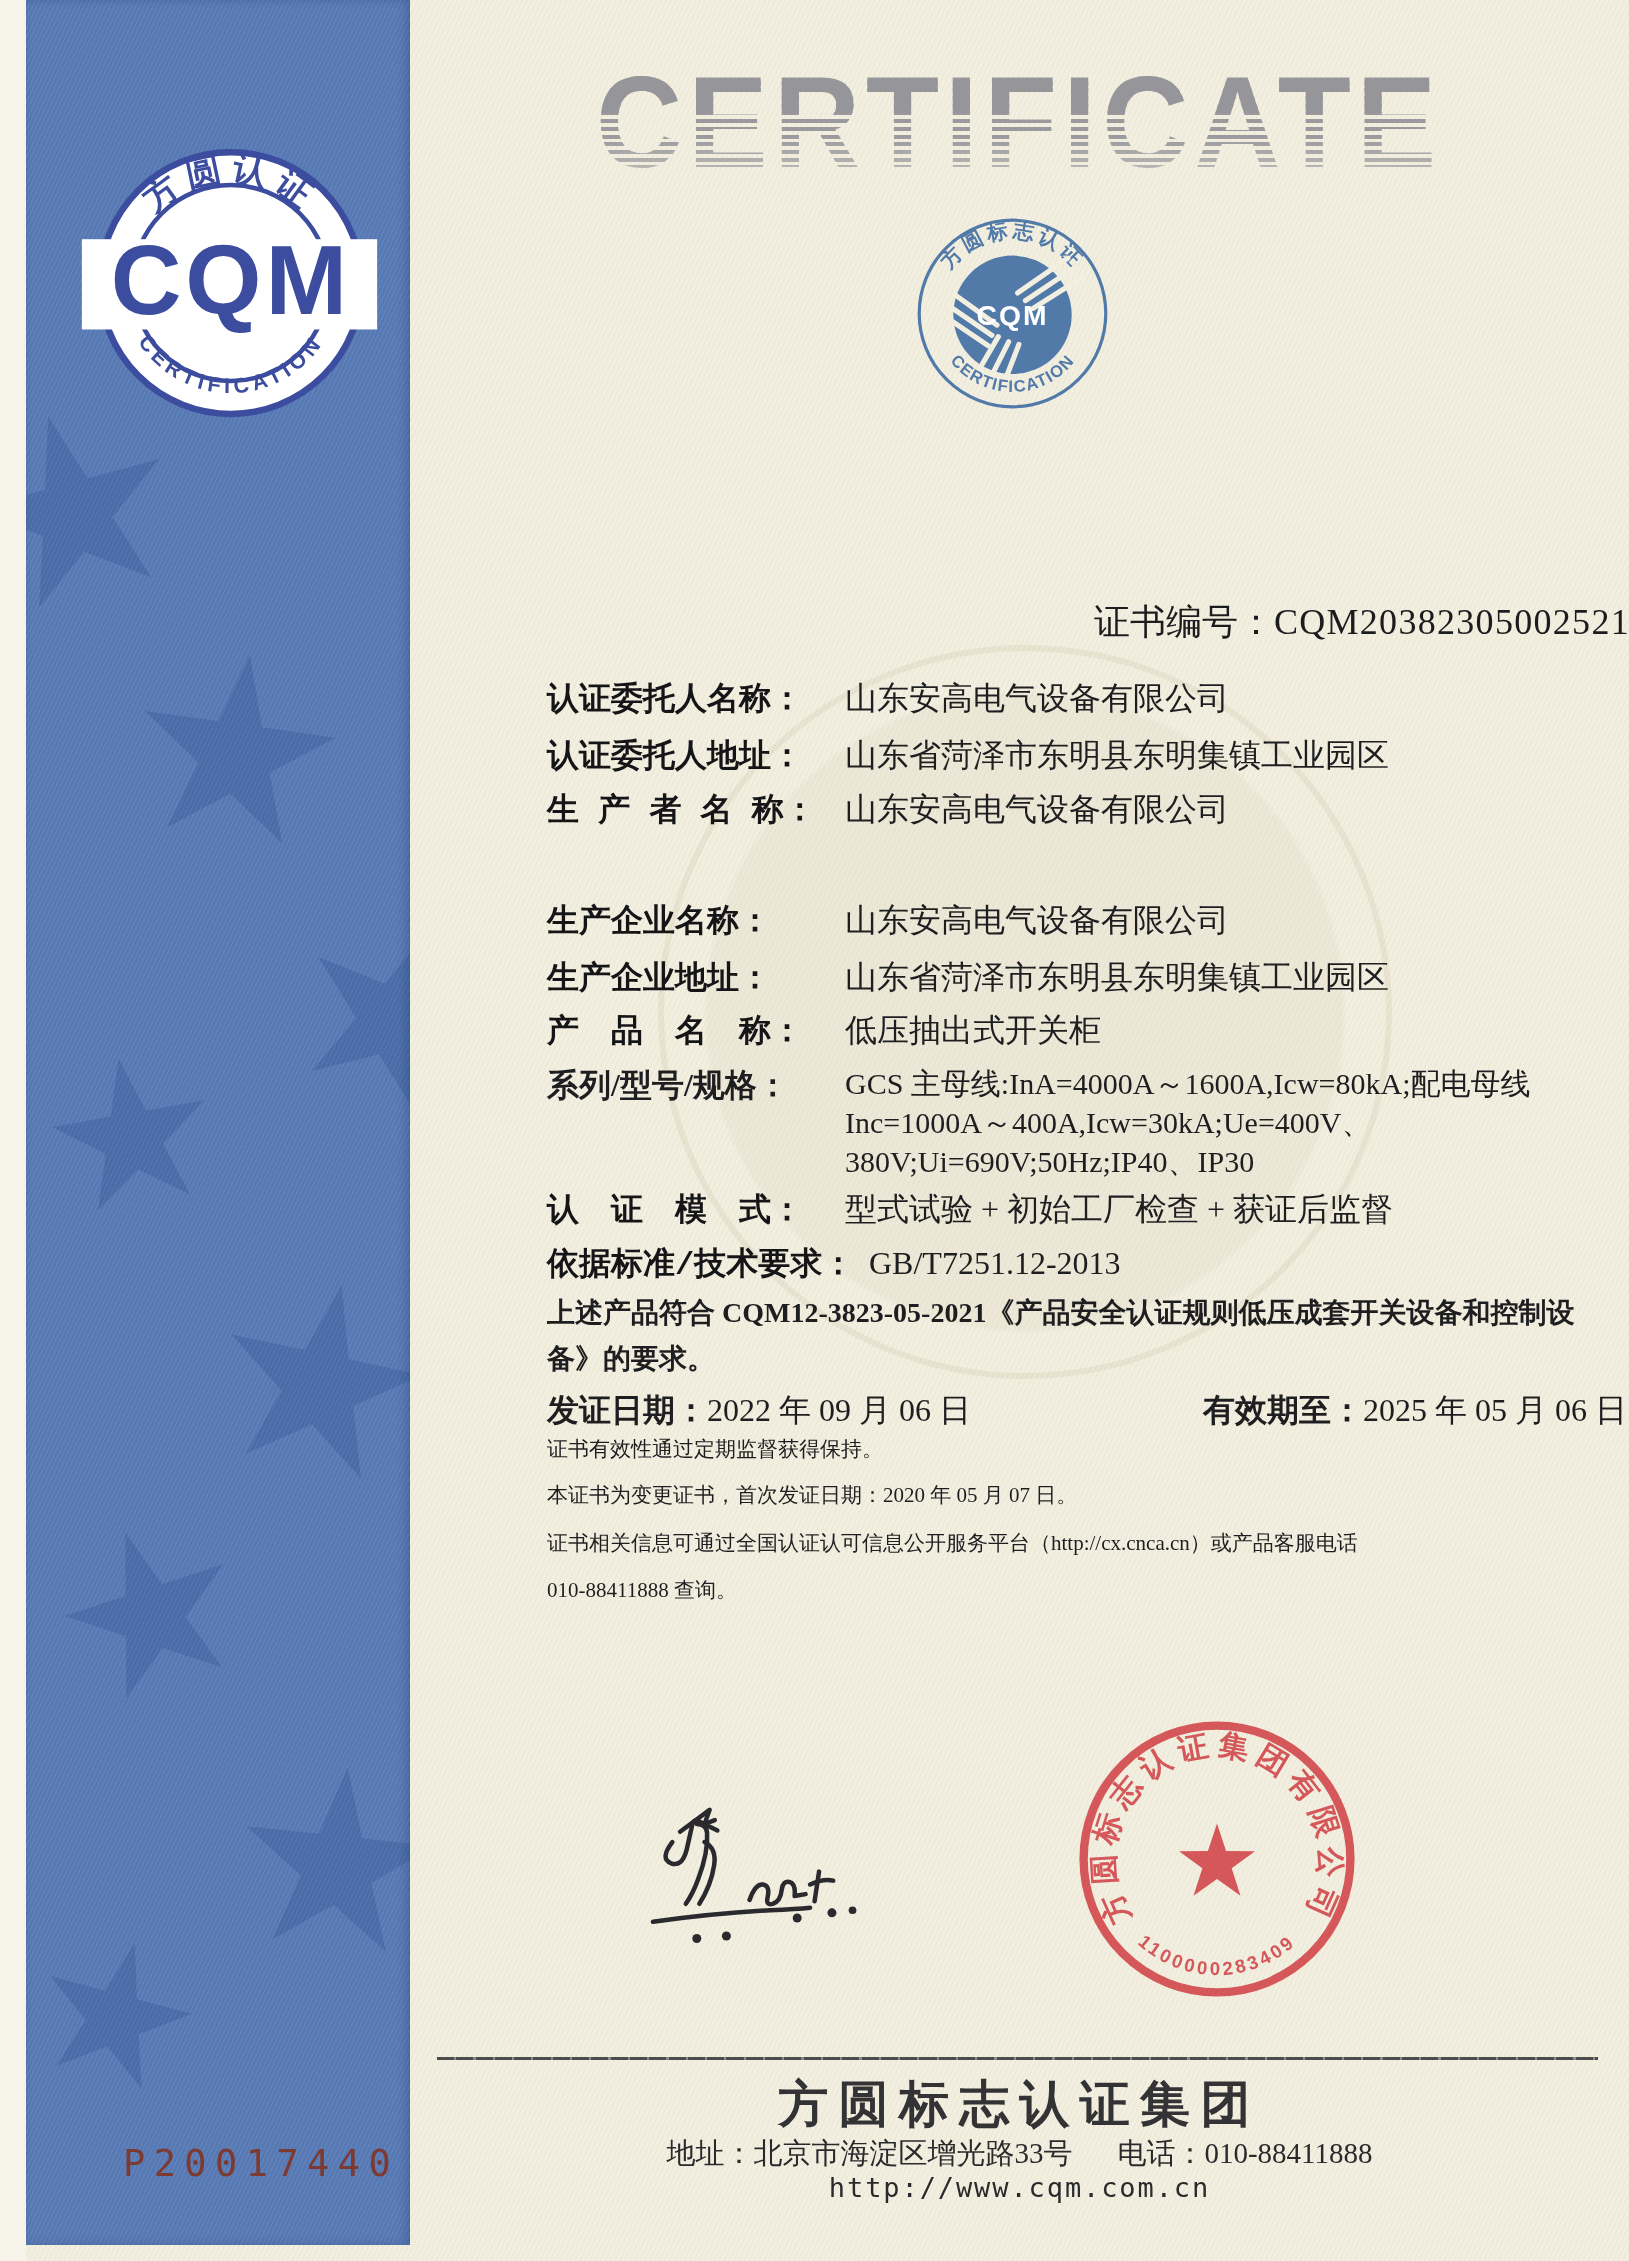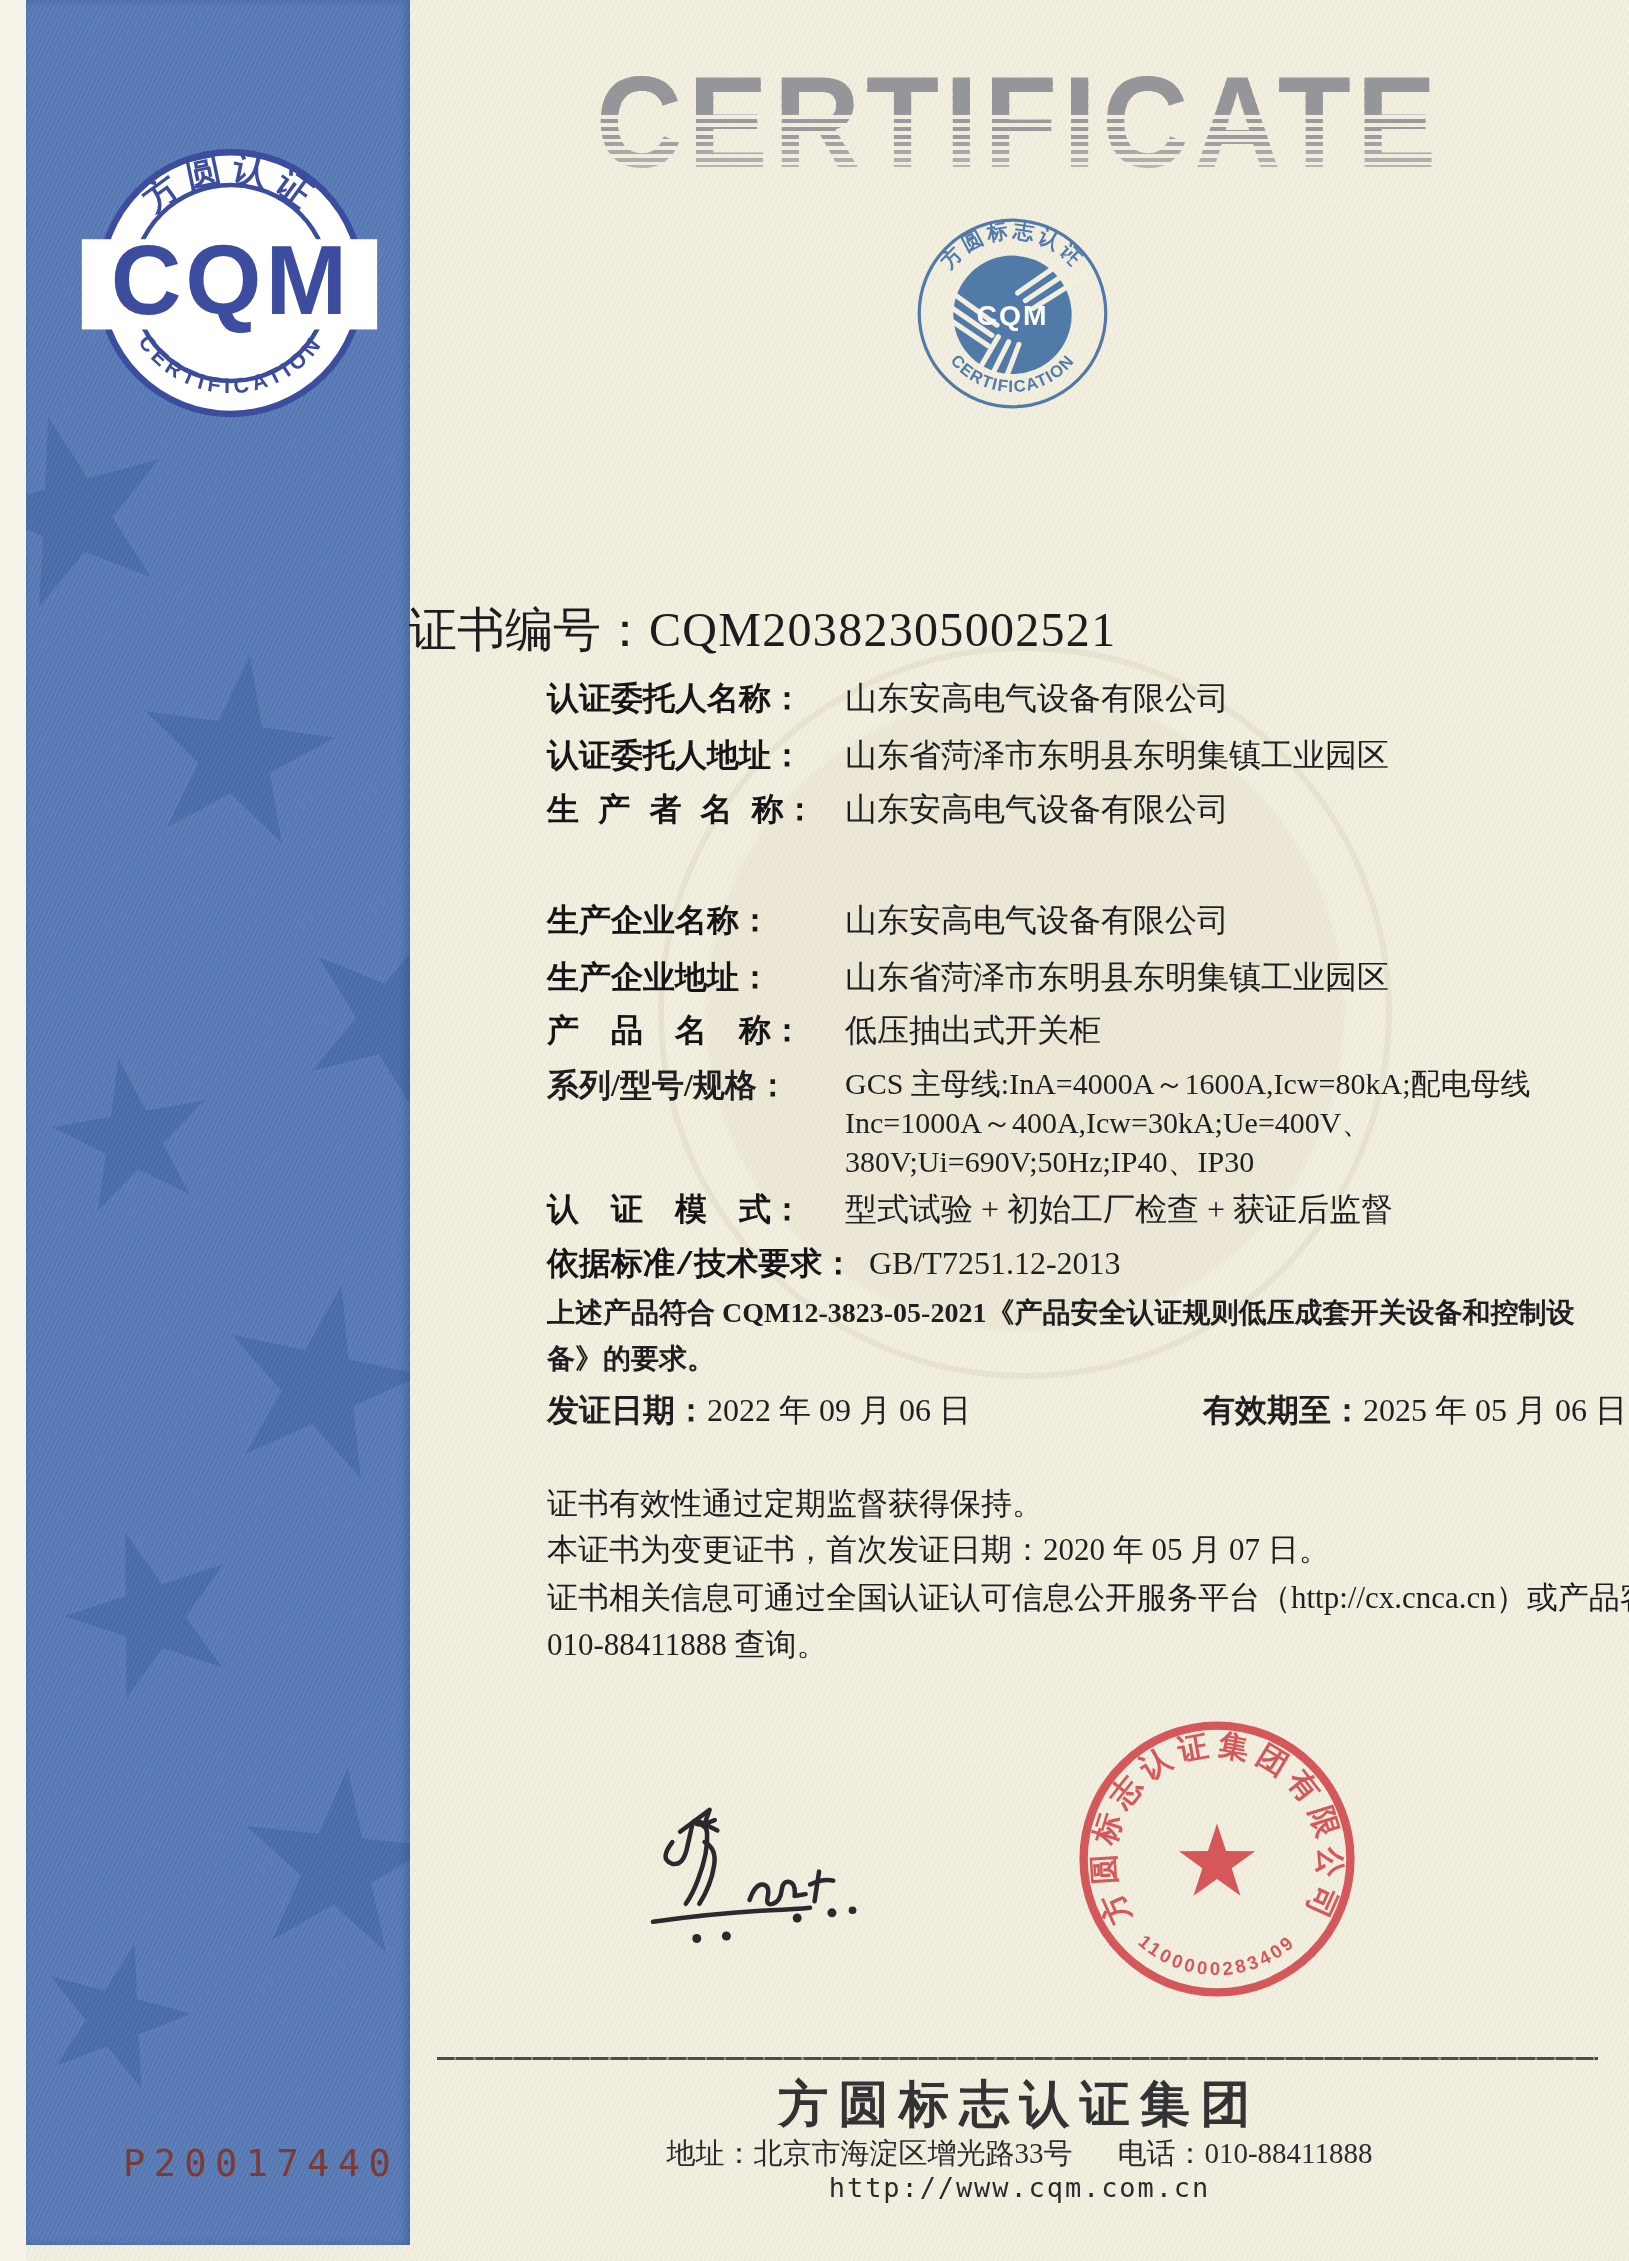--- a/index.html
+++ b/index.html
@@ -47,36 +47,36 @@
   .watermark-emblem{
     position:absolute;left:658px;top:645px;width:722px;height:722px;border-radius:50%;
     border:6.4px solid rgba(190,178,140,0.18);
     background:radial-gradient(circle at 50% 50%, rgba(190,178,140,0.10) 0 62%, rgba(0,0,0,0) 63%);
   }
   .doc-title{
     position:absolute;left:409px;top:459px;width:1221px;margin:0;text-align:center;
     font-size:76px;font-weight:bold;letter-spacing:14px;color:#161618;
   }
   .cert-no{
-    position:absolute;left:409px;top:598px;width:1221px;text-align:left;
-    font-size:48px;color:#1c1c1e;
+    position:absolute;left:409px;top:598px;width:1221px;text-align:right;
+    font-size:36px;color:#1c1c1e;
   }
   .cert-no .num{font-family:"Liberation Serif",serif;letter-spacing:1.3px;}
   
   .row{position:absolute;left:547px;width:1083px;font-size:32px;white-space:nowrap;}
   .row .lab{display:inline-block;min-width:298px;font-weight:bold;color:#151517;font-family:Liberation Mono, monospace;}
   .row .val{font-weight:normal;color:#1e1e20;}
   .specrow{position:absolute;left:547px;width:1083px;display:flex;align-items:flex-start;}
   .specrow .lab{flex:0 0 298px;font-weight:bold;font-size:32px;}
   .specrow .val{width:767px;font-size:30px;line-height:39px;}
   .conformity{
     position:absolute;left:547px;width:1067px;font-size:28px;line-height:46px;font-weight:bold;
   }
   .dateline span{position:absolute;font-size:32px;white-space:nowrap;}
-  .note{position:absolute;left:547px;width:1074px;font-size:31px;white-space:nowrap;margin-top:48px;}
+  .note{position:absolute;left:547px;width:1074px;font-size:21px;white-space:nowrap;}
   
   .signature{position:absolute;left:635px;top:1802px;}
   .stamp{position:absolute;left:1072px;top:1714px;opacity:0.93;mix-blend-mode:multiply;}
   
   .footer-rule{position:absolute;left:437px;top:2057px;width:1161px;height:2.6px;
     background:repeating-linear-gradient(to right,#4c4c4c 0 17px,#8a8a86 17px 19.3px);}
   .footer-org{
     position:absolute;left:409px;top:2071px;width:1221px;text-align:center;
     font-size:50px;font-weight:bold;letter-spacing:10.3px;color:#333335;
   }

